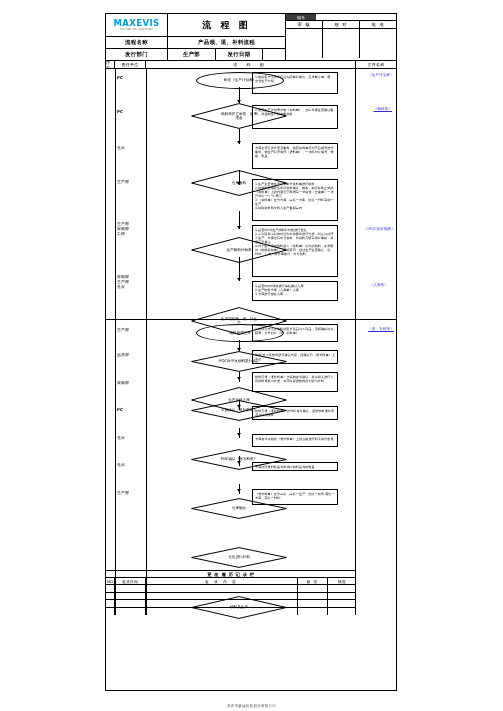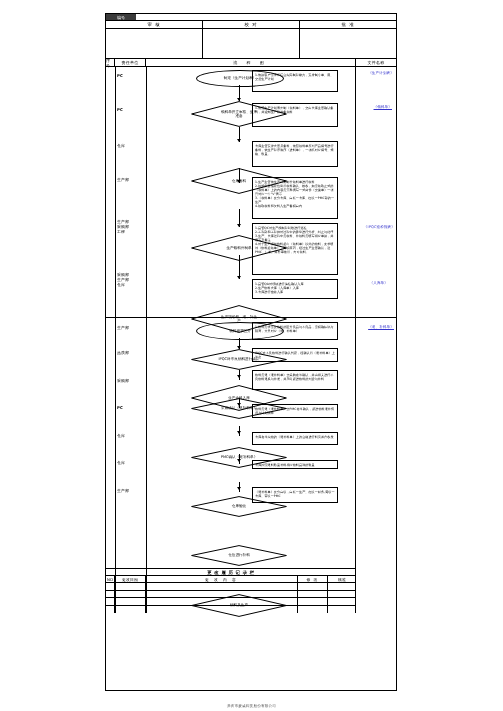--- a/index.html
+++ b/index.html
@@ -96,20 +96,45 @@
 
   .footer{position:absolute;left:0;right:0;bottom:3px;text-align:center;font-size:3.6px;color:#555;letter-spacing:.2px;}
 </style>
 </head>
 <body>
 
 <div id="page">
   <div class="sheet">
 
     <div class="hdr">
+      <div class="hdr-left">
+
+        <div class="hrow">
+          <div class="logo-cell">
+            <div class="logo-main">MAXEVIS</div>
+            <div class="logo-sub">THE ONE YOU CAN TRUST</div>
+          </div>
+          <div class="title-cell">
+            <span>流 程 图</span>
+          </div>
+        </div>
+
+        <div class="hrow">
+          <div class="lbl">流程名称</div>
+          <div class="val">产品领、退、补料流程</div>
+        </div>
+
+        <div class="hrow">
+          <div class="lbl">发行部门</div>
+          <div class="val w60">生产部</div>
+          <div class="val w60 bordL">发行日期</div>
+          <div class="val bordL"></div>
+        </div>
+
+      </div>
 
       <div class="hdr-right">
         <div class="code-row">
           <div class="code-lbl">编号</div>
           <div class="code-val"></div>
         </div>
         <div class="sig-head">
           <div>审 核</div>
           <div>校 对</div>
           <div>批 准</div>

